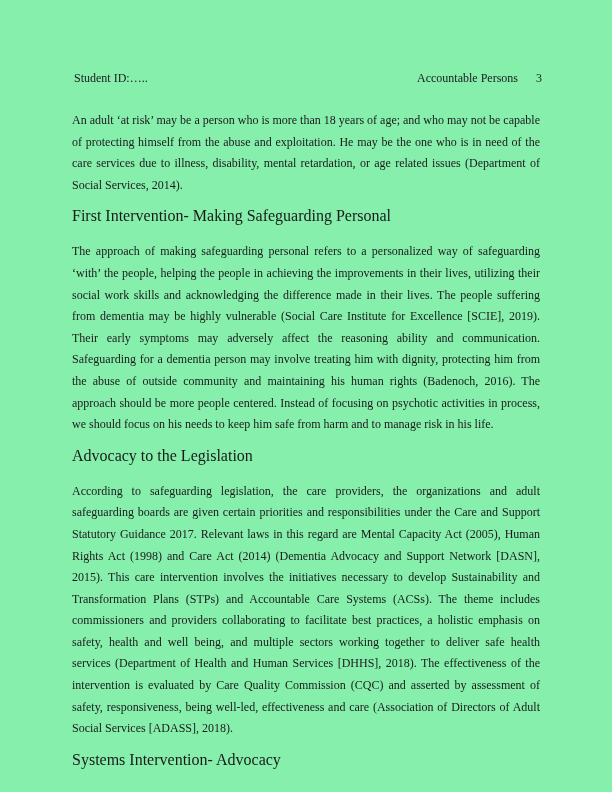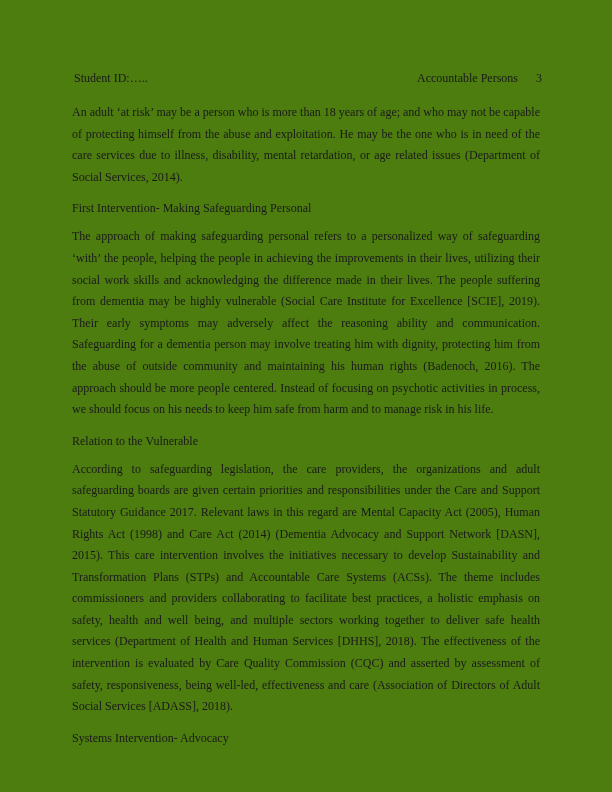--- a/index.html
+++ b/index.html
@@ -14,21 +14,21 @@
       overflow: hidden;
       font-family: "Liberation Serif", "DejaVu Serif", serif;
       color: #1a1a1a;
     }
     .page {
       position: absolute;
       left: 0;
       top: 0;
       width: 612px;
       height: 792px;
-      background: #4d7c0f;
+      background: #86efac;
     }
     .header {
       position: absolute;
       top: 70px;
       left: 74px;
       width: 468px;
       height: 16px;
       font-size: 12px;
       line-height: 16px;
     }
@@ -48,46 +48,46 @@
       margin-left: 18px;
     }
     .body {
       position: absolute;
       left: 72px;
       top: 94px;
       width: 468px;
       font-size: 12px;
     }
     .para {
-      margin: 8px 0 11px 0;
+      margin: 16px 0 11px 0;
       line-height: 21.6px;
       text-align: justify;
       text-align-last: left;
     }
     .heading {
       margin: 0 0 9px 0;
       line-height: 18px;
-      font-size: 12px;
+      font-size: 16px;
     }
   </style>
 </head>
 <body>
 
 <div class="page">
 
   <div class="header">
     <span class="header-left">Student ID:…..</span>
     <span class="header-right"><span>Accountable Persons</span><span class="page-num">3</span></span>
   </div>
 
   <div class="body">
     <p class="para">An adult ‘at risk’ may be a person who is more than 18 years of age; and who may not be capable of protecting himself from the abuse and exploitation. He may be the one who is in need of the care services due to illness, disability, mental retardation, or age related issues (Department of Social Services, 2014).</p>
 
     <div class="heading">First Intervention- Making Safeguarding Personal</div>
     <p class="para">The approach of making safeguarding personal refers to a personalized way of safeguarding ‘with’ the people, helping the people in achieving the improvements in their lives, utilizing their social work skills and acknowledging the difference made in their lives. The people suffering from dementia may be highly vulnerable (Social Care Institute for Excellence [SCIE], 2019). Their early symptoms may adversely affect the reasoning ability and communication. Safeguarding for a dementia person may involve treating him with dignity, protecting him from the abuse of outside community and maintaining his human rights (Badenoch, 2016). The approach should be more people centered. Instead of focusing on psychotic activities in process, we should focus on his needs to keep him safe from harm and to manage risk in his life.</p>
 
-    <div class="heading">Relation to the Vulnerable</div>
+    <div class="heading">Advocacy to the Legislation</div>
     <p class="para">According to safeguarding legislation, the care providers, the organizations and adult safeguarding boards are given certain priorities and responsibilities under the Care and Support Statutory Guidance 2017. Relevant laws in this regard are Mental Capacity Act (2005), Human Rights Act (1998) and Care Act (2014) (Dementia Advocacy and Support Network [DASN], 2015). This care intervention involves the initiatives necessary to develop Sustainability and Transformation Plans (STPs) and Accountable Care Systems (ACSs). The theme includes commissioners and providers collaborating to facilitate best practices, a holistic emphasis on safety, health and well being, and multiple sectors working together to deliver safe health services (Department of Health and Human Services [DHHS], 2018). The effectiveness of the intervention is evaluated by Care Quality Commission (CQC) and asserted by assessment of safety, responsiveness, being well-led, effectiveness and care (Association of Directors of Adult Social Services [ADASS], 2018).</p>
 
     <div class="heading">Systems Intervention- Advocacy</div>
   </div>
 
 </div>
 
 </body></html>

